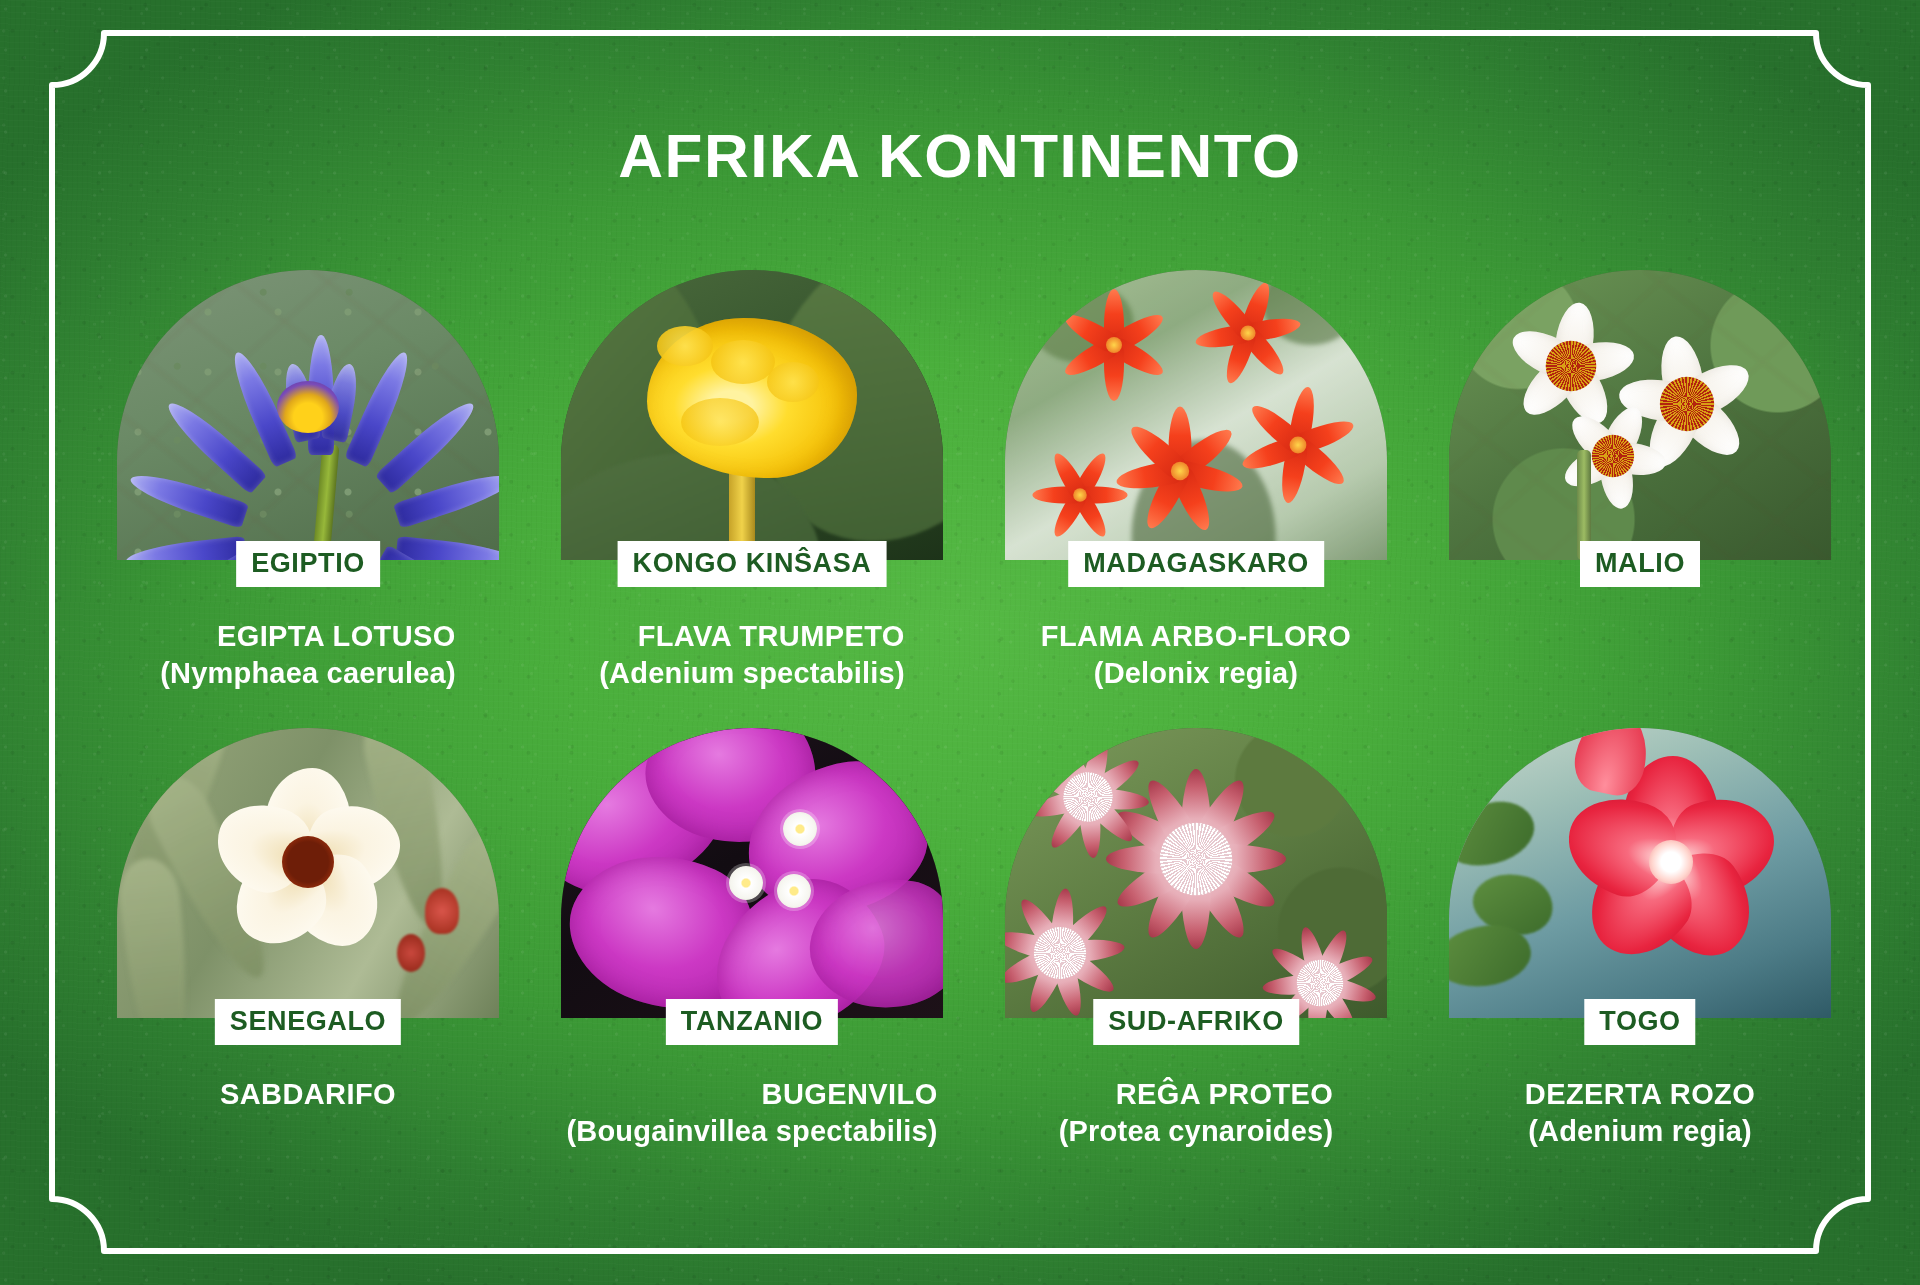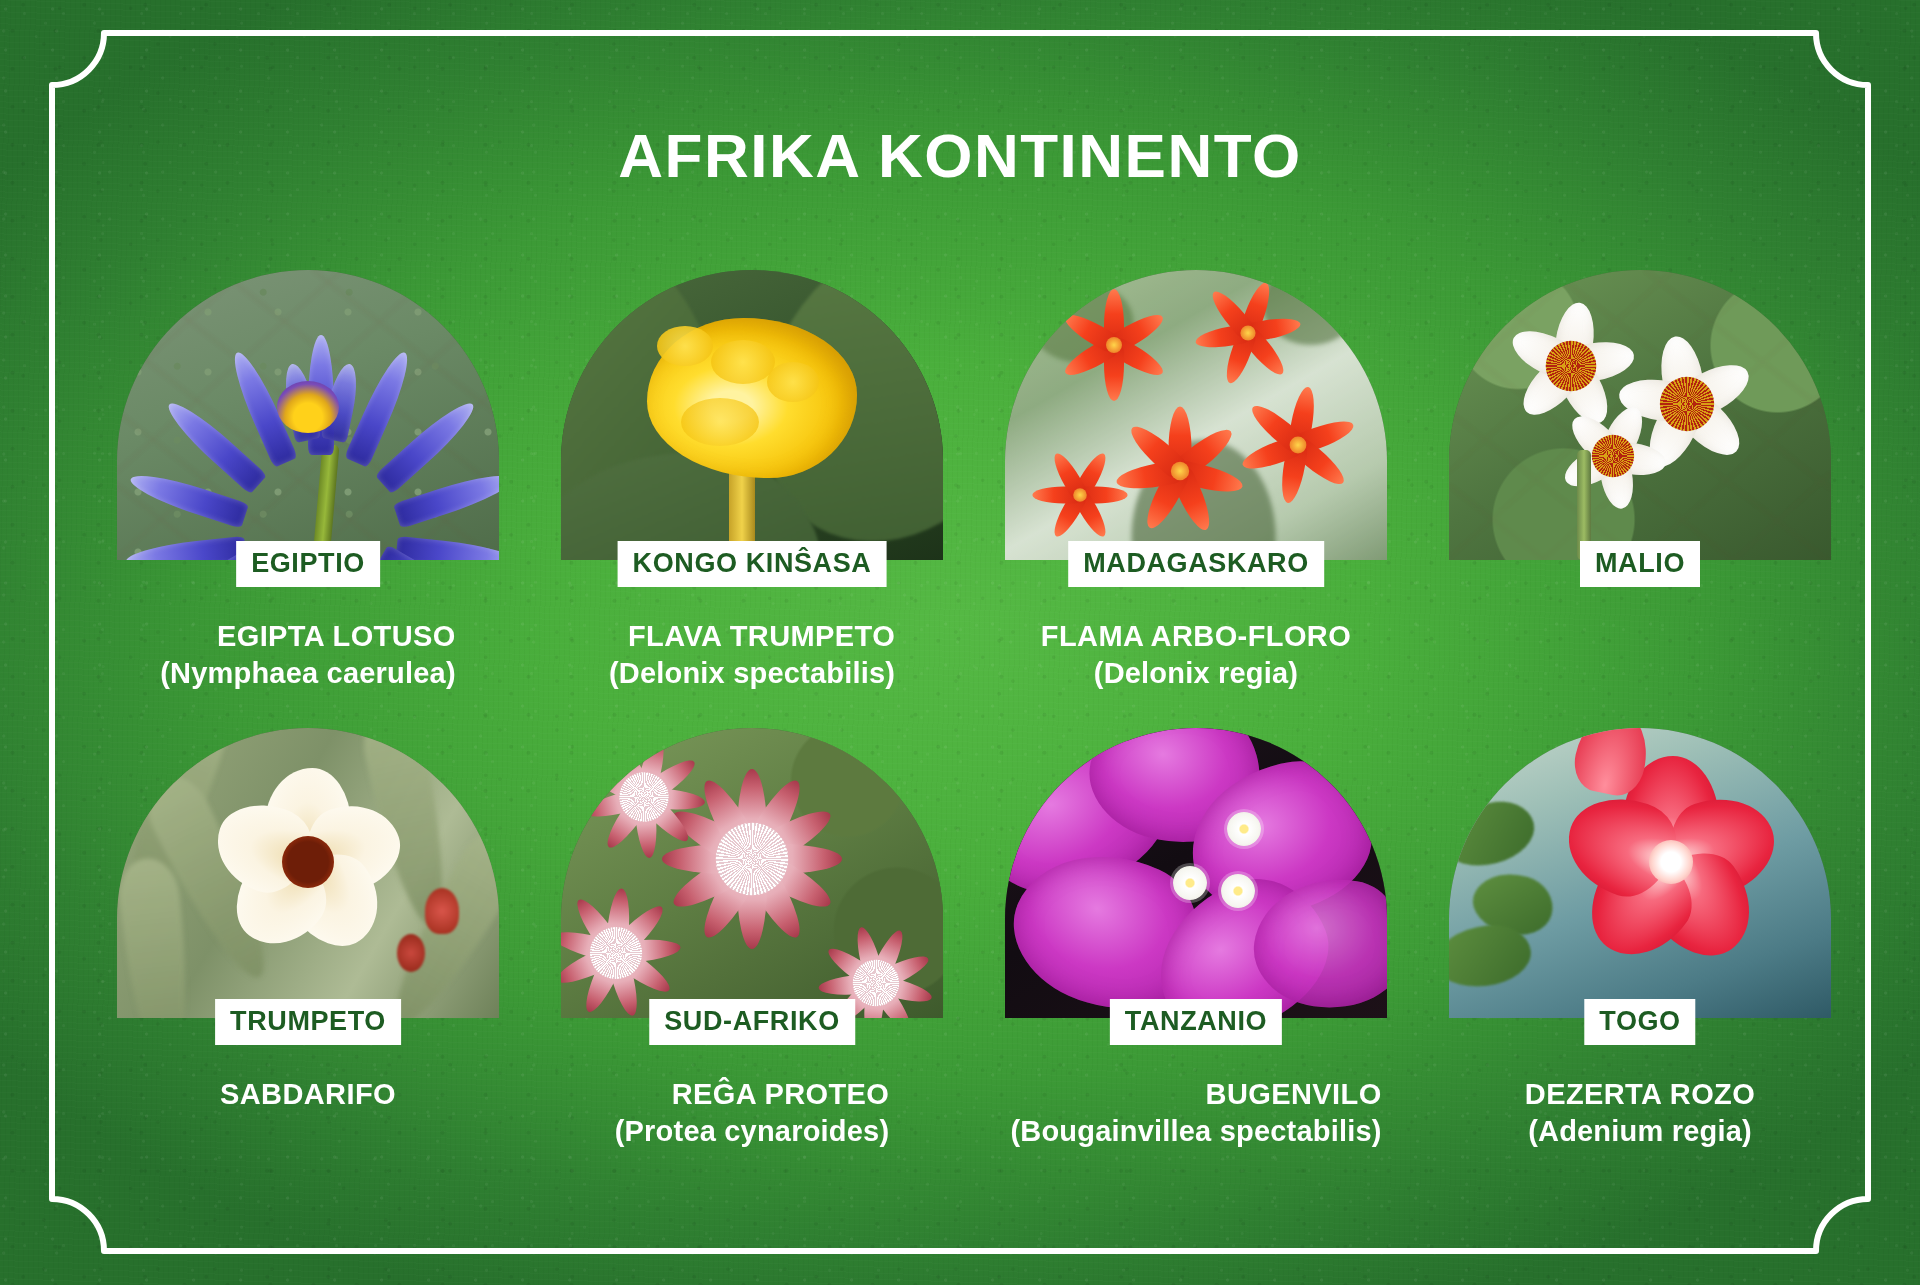--- a/index.html
+++ b/index.html
@@ -414,21 +414,21 @@
             <div class="costus-frill" style="left:96px;top:56px;width:56px;height:40px;opacity:.9"></div>
             <div class="costus-frill" style="left:150px;top:70px;width:64px;height:44px;opacity:.85"></div>
             <div class="costus-frill" style="left:206px;top:92px;width:52px;height:40px;opacity:.8"></div>
             <div class="costus-frill" style="left:120px;top:128px;width:78px;height:48px;opacity:.75"></div>
           </div>
         </div>
         <span class="country-badge">KONGO KINŜASA</span>
       </div>
       <div class="caption">
         <span class="common">FLAVA TRUMPETO</span>
-        <span class="latin">(Delonix spectabilis)</span>
+        <span class="latin">(Adenium spectabilis)</span>
       </div>
     </div>
 
     <div class="card">
       <div class="photo-wrap">
         <div class="photo">
           <div class="inner del-bg"></div>
           <div class="inner" style="opacity:.55;filter:blur(2px);background:
               radial-gradient(ellipse at 20% 18%, #56773f 0 50px, transparent 54px),
               radial-gradient(ellipse at 80% 12%, #4d6d38 0 46px, transparent 50px),
@@ -546,24 +546,48 @@
               <div class="hib-p" style="transform:rotate(72deg)"></div>
               <div class="hib-p" style="transform:rotate(144deg)"></div>
               <div class="hib-p" style="transform:rotate(216deg)"></div>
               <div class="hib-p" style="transform:rotate(288deg)"></div>
               <div class="hib-c"></div>
             </div>
             <div style="position:absolute;right:40px;top:160px;width:34px;height:46px;background:radial-gradient(circle,#d9554a,#9c2a18);border-radius:50% 50% 40% 40%;filter:blur(.8px)"></div>
             <div style="position:absolute;right:74px;top:206px;width:28px;height:38px;background:radial-gradient(circle,#c9483d,#8d2414);border-radius:50%;filter:blur(1px)"></div>
           </div>
         </div>
-        <span class="country-badge">TRUMPETO</span>
+        <span class="country-badge">SENEGALO</span>
       </div>
       <div class="caption">
         <span class="common">SABDARIFO</span>
+      </div>
+    </div>
+
+    <div class="card">
+      <div class="photo-wrap">
+        <div class="photo">
+          <div class="inner boug-bg"></div>
+          <div class="inner">
+            <div class="boug-br" style="left:-26px;top:10px;width:190px;height:150px;transform:rotate(-18deg)"></div>
+            <div class="boug-br" style="left:86px;top:-26px;width:170px;height:140px;transform:rotate(14deg)"></div>
+            <div class="boug-br" style="left:186px;top:36px;width:180px;height:148px;transform:rotate(-8deg)"></div>
+            <div class="boug-br" style="left:10px;top:126px;width:186px;height:152px;transform:rotate(24deg)"></div>
+            <div class="boug-br" style="left:150px;top:158px;width:174px;height:140px;transform:rotate(-22deg)"></div>
+            <div class="boug-br" style="left:250px;top:150px;width:150px;height:130px;transform:rotate(8deg);opacity:.9"></div>
+            <div class="boug-f" style="left:222px;top:84px"></div>
+            <div class="boug-f" style="left:168px;top:138px"></div>
+            <div class="boug-f" style="left:216px;top:146px"></div>
+          </div>
+        </div>
+        <span class="country-badge">TANZANIO</span>
+      </div>
+      <div class="caption">
+        <span class="common">BUGENVILO</span>
+        <span class="latin">(Bougainvillea spectabilis)</span>
       </div>
     </div>
 
     <div class="card">
       <div class="photo-wrap">
         <div class="photo">
           <div class="inner pro-bg"></div>
           <div class="inner">
             <div class="pro-head" style="left:116px;top:56px;transform:scale(1.25)">
               <div class="pro-b" style="transform:rotate(0deg)"></div>
@@ -622,44 +646,20 @@
       </div>
       <div class="caption">
         <span class="common">REĜA PROTEO</span>
         <span class="latin">(Protea cynaroides)</span>
       </div>
     </div>
 
     <div class="card">
       <div class="photo-wrap">
         <div class="photo">
-          <div class="inner boug-bg"></div>
-          <div class="inner">
-            <div class="boug-br" style="left:-26px;top:10px;width:190px;height:150px;transform:rotate(-18deg)"></div>
-            <div class="boug-br" style="left:86px;top:-26px;width:170px;height:140px;transform:rotate(14deg)"></div>
-            <div class="boug-br" style="left:186px;top:36px;width:180px;height:148px;transform:rotate(-8deg)"></div>
-            <div class="boug-br" style="left:10px;top:126px;width:186px;height:152px;transform:rotate(24deg)"></div>
-            <div class="boug-br" style="left:150px;top:158px;width:174px;height:140px;transform:rotate(-22deg)"></div>
-            <div class="boug-br" style="left:250px;top:150px;width:150px;height:130px;transform:rotate(8deg);opacity:.9"></div>
-            <div class="boug-f" style="left:222px;top:84px"></div>
-            <div class="boug-f" style="left:168px;top:138px"></div>
-            <div class="boug-f" style="left:216px;top:146px"></div>
-          </div>
-        </div>
-        <span class="country-badge">TANZANIO</span>
-      </div>
-      <div class="caption">
-        <span class="common">BUGENVILO</span>
-        <span class="latin">(Bougainvillea spectabilis)</span>
-      </div>
-    </div>
-
-    <div class="card">
-      <div class="photo-wrap">
-        <div class="photo">
           <div class="inner ade-bg"></div>
           <div class="inner">
             <div class="ade-leaf" style="left:-6px;top:76px;transform:rotate(-14deg)"></div>
             <div class="ade-leaf" style="left:24px;top:146px;transform:rotate(16deg);width:80px"></div>
             <div class="ade-leaf" style="left:-14px;top:198px;transform:rotate(-6deg);width:96px"></div>
             <div class="ade-flower" style="left:58%;top:46%">
               <div class="ade-p" style="transform:rotate(0deg)"></div>
               <div class="ade-p" style="transform:rotate(72deg)"></div>
               <div class="ade-p" style="transform:rotate(144deg)"></div>
               <div class="ade-p" style="transform:rotate(216deg)"></div>

